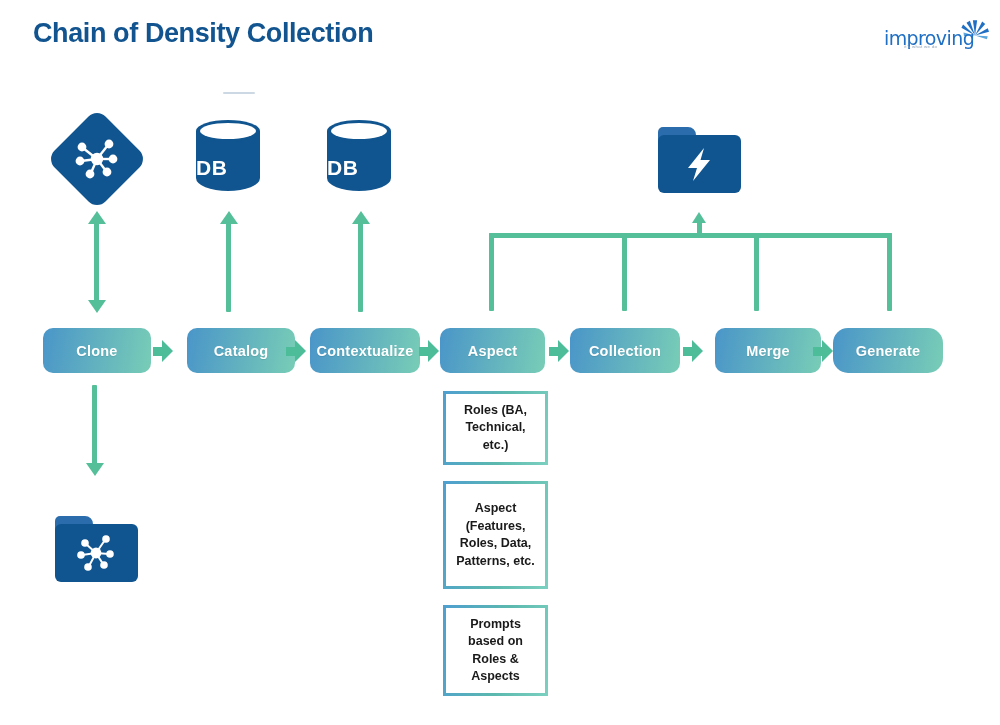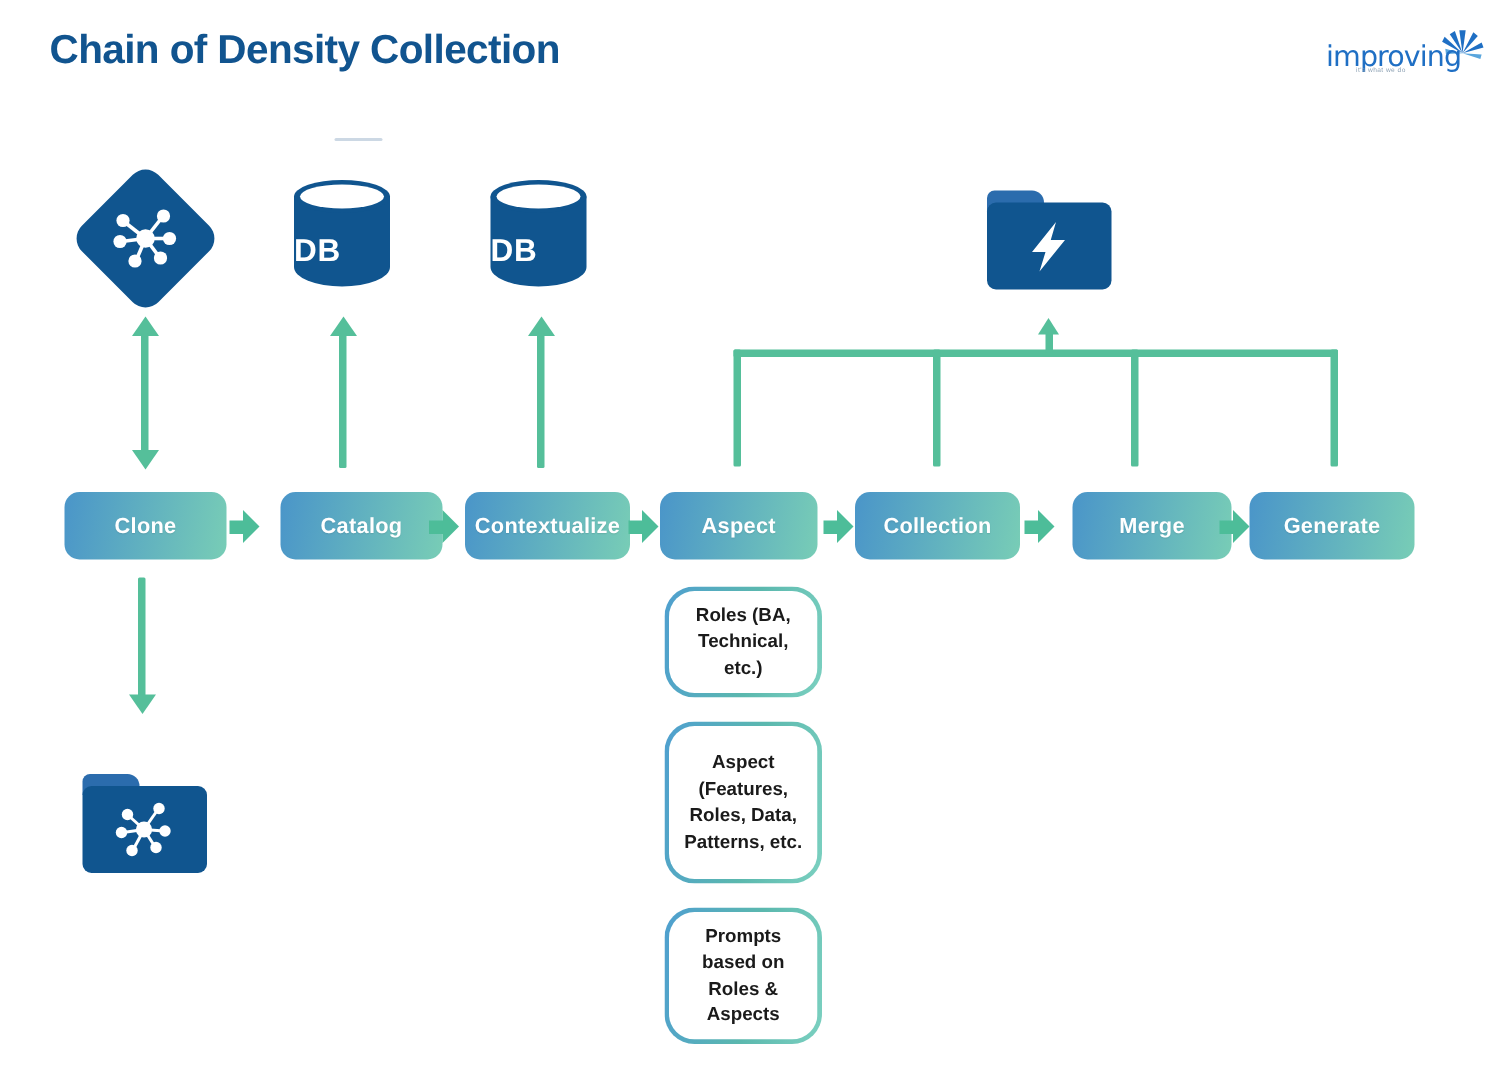--- a/index.html
+++ b/index.html
@@ -119,21 +119,21 @@
     border-radius: 10px;
     display: flex; align-items: center; justify-content: center;
     color: #ffffff; font-size: 14.5px; font-weight: bold; letter-spacing: .2px;
     text-shadow: 0 1px 1px rgba(0,0,0,.10);
   }
 
   
   .subbox {
     position: absolute; left: 443px; width: 105px;
     background: #ffffff;
-    border-radius: 20px;
+    border-radius: 0;
     display: flex; align-items: center; justify-content: center;
     text-align: center;
     color: #1a1a1a; font-size: 12.5px; font-weight: bold; line-height: 17.5px;
     padding: 6px 8px;
     border: 3px solid transparent;
     background-image: linear-gradient(#fff,#fff), linear-gradient(100deg,#4f9fd0 0%,#5bb8ae 55%,#7bd0c0 100%);
     background-origin: border-box;
     background-clip: padding-box, border-box;
   }
   #sub1 { top: 391px; height: 74px; }
@@ -268,21 +268,21 @@
   </div>
   <div class="pill" id="p3" style="left: 440px; width: 105px; background: linear-gradient(100deg, rgb(74, 149, 201) 0%, rgb(120, 205, 182) 100%);">
     <span>Aspect</span>
   </div>
   <div class="pill" id="p4" style="left: 570px; width: 110px; background: linear-gradient(100deg, rgb(74, 149, 201) 0%, rgb(120, 205, 182) 100%);">
     <span>Collection</span>
   </div>
   <div class="pill" id="p5" style="left: 703px; width: 106px; background: linear-gradient(100deg, rgb(74, 149, 201) 0%, rgb(120, 205, 182) 100%); margin-left: 12px;">
     <span>Merge</span>
   </div>
-  <div class="pill" id="p6" style="left: 833px; width: 110px; background: linear-gradient(100deg, rgb(74, 149, 201) 0%, rgb(120, 205, 182) 100%);">
+  <div class="pill" id="p6" style="left: 833px; width: 110px; background: linear-gradient(100deg, rgb(74, 149, 201) 0%, rgb(120, 205, 182) 100%); border-radius: 15px;">
     <span>Generate</span>
   </div>
 
   <div class="step-arrow" style="left:153px;">
     <div class="sa-stem"></div>
       <div class="sa-head"></div>
     </div>
   <div class="step-arrow" style="left:286px;">
     <div class="sa-stem"></div>
       <div class="sa-head"></div>

